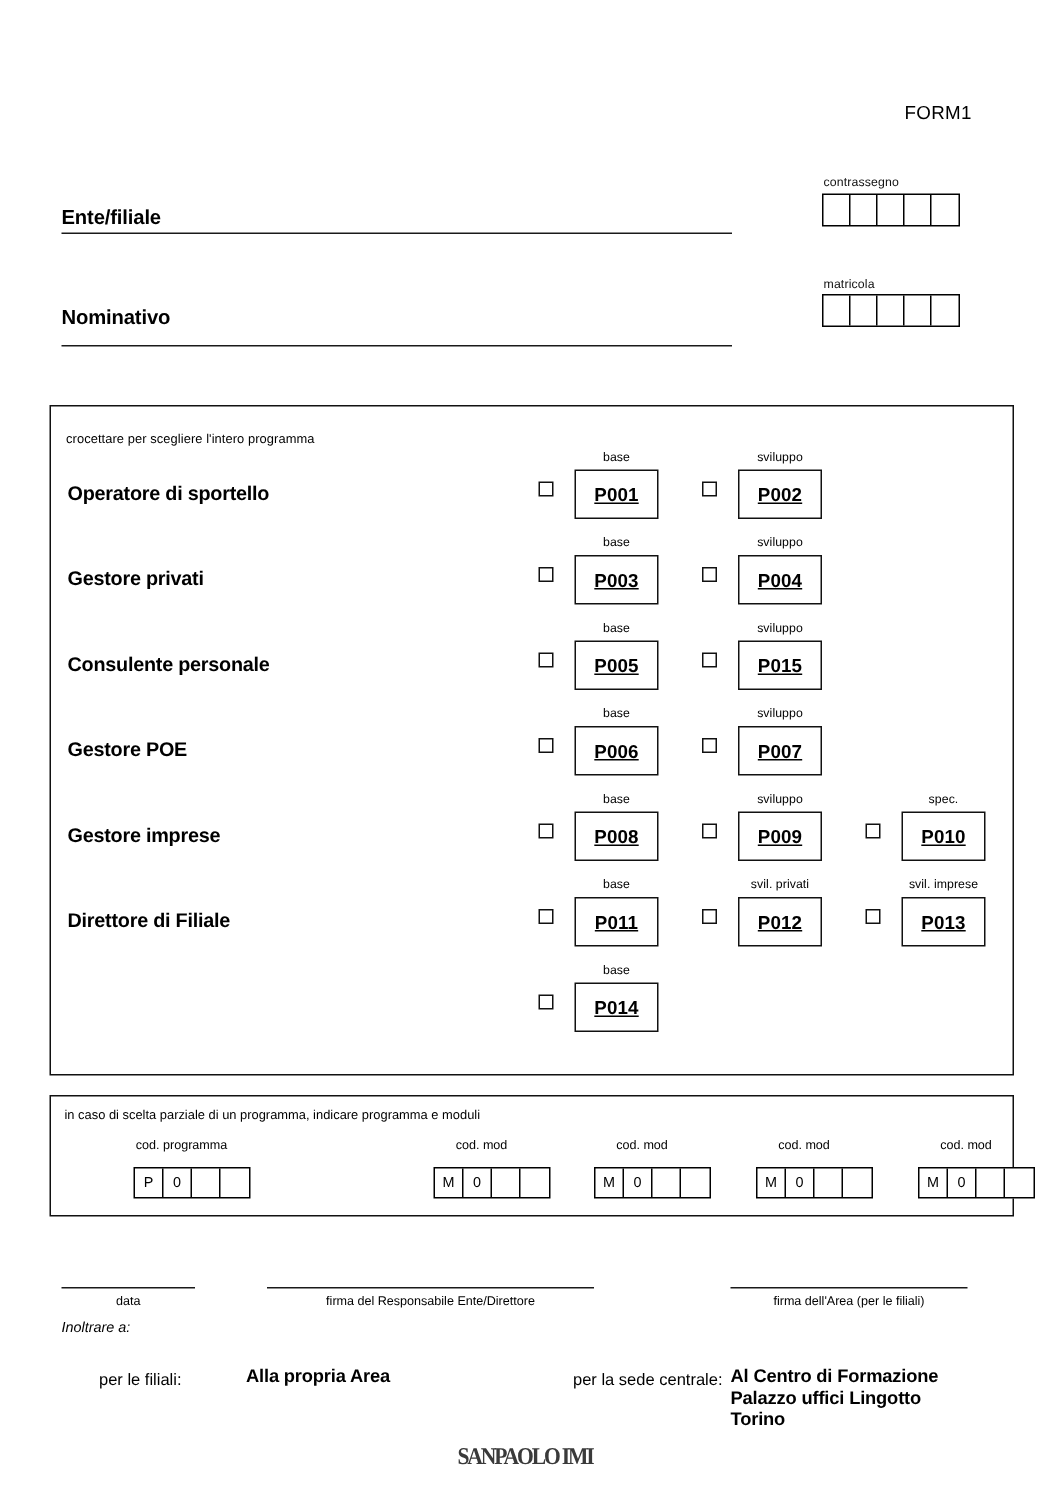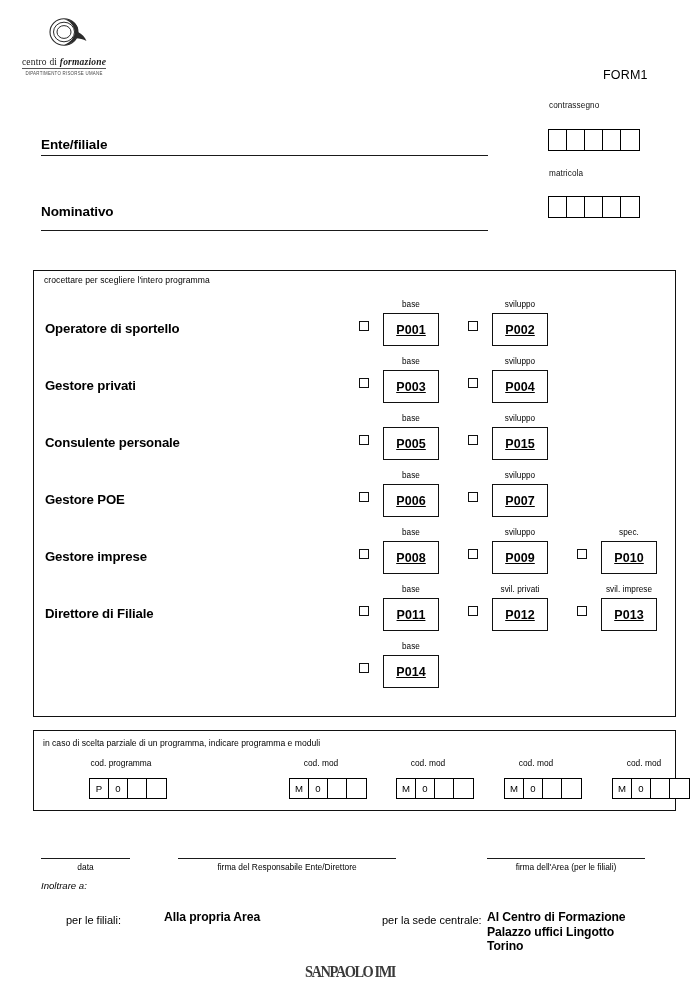--- a/index.html
+++ b/index.html
@@ -86,20 +86,21 @@
   .field-rule {
     position: absolute;
     border-bottom: 1.4px solid #1a1a1a;
   }
 
   .small-cap {
     position: absolute;
     font-size: 8.2px;
     color: #111;
     letter-spacing: 0.1px;
+    margin-top: 16px;
   }
 
   
   .cell-grid {
     position: absolute;
     display: flex;
     border: 1.6px solid #000;
     background: #fff;
     box-sizing: border-box;
   }
@@ -120,21 +121,21 @@
     top: 270px;
     width: 643px;
     height: 447px;
     border: 1.4px solid #111;
     box-sizing: border-box;
     background: #fff;
   }
   #programme-hint {
     position: absolute;
     left: 10px;
-    top: 4px;
+    top: 16px;
     font-size: 8.6px;
     letter-spacing: 0.05px;
     text-align: right;
   }
 
   .prog-row {
     position: absolute;
     left: 0;
     width: 100%;
     height: 56px;
@@ -280,33 +281,20 @@
     letter-spacing: -1.6px;
     color: #3a3a3a;
     transform: scaleX(0.9);
   }
 </style>
 </head>
 <body>
 
 <div id="page">
 
-  <div id="logo-block">
-    <svg id="logo-mark" viewBox="0 0 52 34">
-      <g fill="none" stroke="#2b2b2b">
-        <ellipse cx="26" cy="16" rx="14" ry="13.2" stroke-width="1.1"></ellipse>
-        <ellipse cx="26" cy="16" rx="10.5" ry="9.8" stroke-width="1"></ellipse>
-        <ellipse cx="26" cy="16" rx="7" ry="6.4" stroke-width="1"></ellipse>
-      </g>
-      <path d="M26 2.9 C36 3.6 41 9.6 40 17 C39 24 33 29 26 29.2 C33 26 37 21 36.6 15.6 C36.2 9.6 32 5 26 2.9 Z" fill="#2b2b2b"></path>
-      <path d="M40 16 C44 18 47 21 48.5 25 C44 22.5 39 21.6 34 22.5 C37 20.8 39 18.6 40 16 Z" fill="#2b2b2b"></path>
-    </svg>
-    <div id="logo-name"><span>centro di </span><span class="it">formazione</span></div>
-    <div id="logo-dept">DIPARTIMENTO RISORSE UMANE</div>
-  </div>
 
   <div id="form-code">FORM1</div>
 
   <div class="field-label" style="left:41px; top:113px;">Ente/filiale</div>
   <div class="field-rule" style="left:41px; top:155px; width:447px;"></div>
 
   <div class="field-label" style="left:41px; top:180px;">Nominativo</div>
   <div class="field-rule" style="left:41px; top:230px; width:447px;"></div>
 
   <div class="small-cap" style="left:549px; top:101px;">contrassegno</div>

